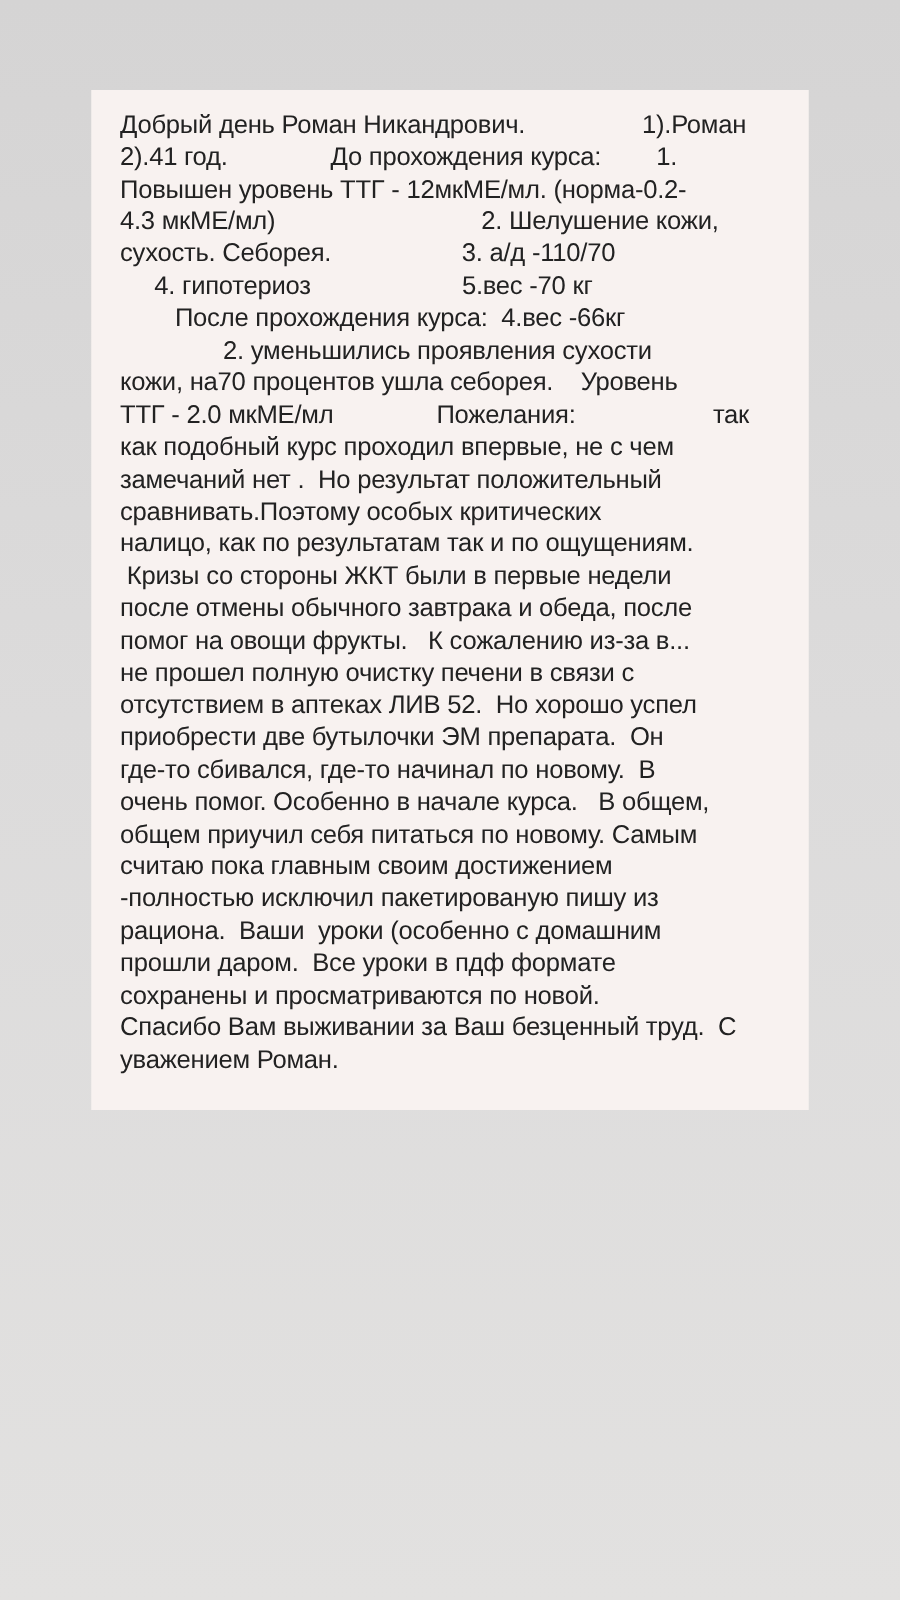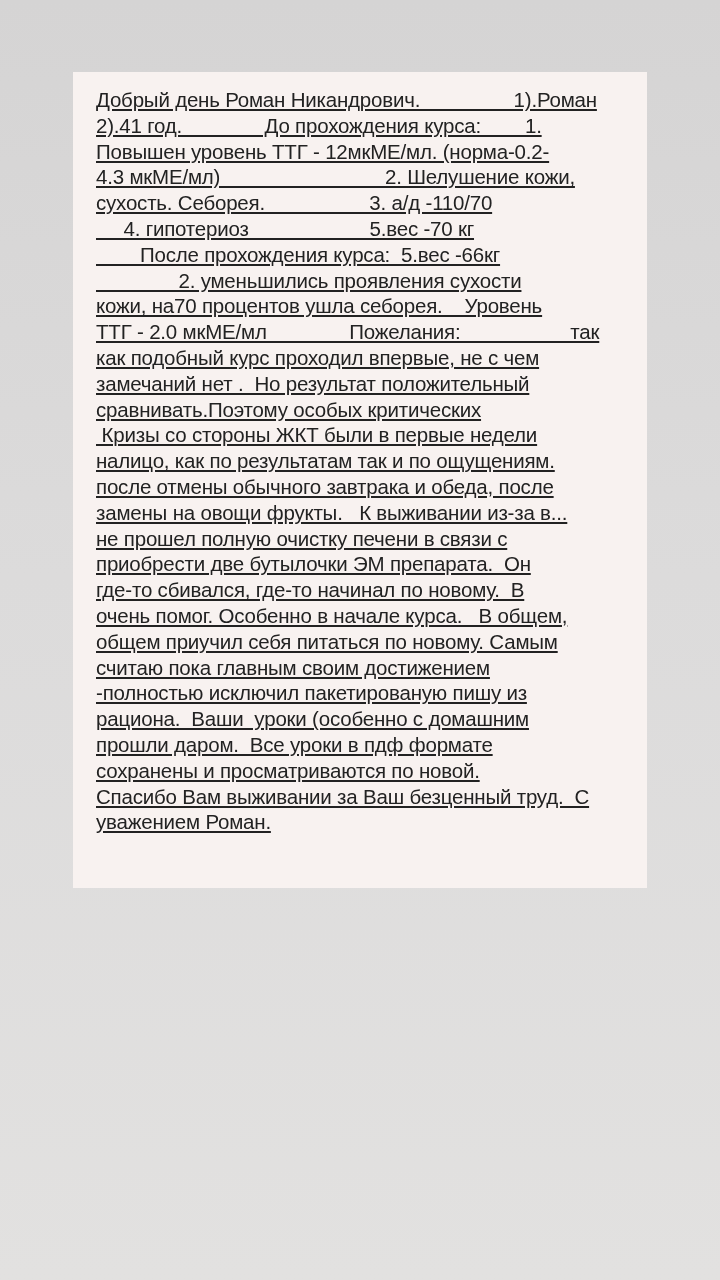--- a/index.html
+++ b/index.html
@@ -26,46 +26,46 @@
   }
   .text-block {
     width: 100%;
   }
   .line {
     white-space: pre;
     font-size: 20.5px;
     line-height: 25.8px;
     letter-spacing: -0.2px;
     color: var(--text, #222222);
-    text-decoration: underline;
   }
 </style>
 </head>
 <body style="--bg-top: #d5d4d4; --bg-bottom: #e2e1e0; --card: #f8f2f0; --text: #222222;">
 
 <div class="card">
   <div class="text-block">
       <div class="line">Добрый день Роман Никандрович.                 1).Роман</div>
       <div class="line">2).41 год.               До прохождения курса:        1.</div>
       <div class="line">Повышен уровень ТТГ - 12мкМЕ/мл. (норма-0.2-</div>
       <div class="line">4.3 мкМЕ/мл)                              2. Шелушение кожи,</div>
       <div class="line">сухость. Себорея.                   3. а/д -110/70</div>
       <div class="line">     4. гипотериоз                      5.вес -70 кг</div>
-      <div class="line">        После прохождения курса:  5.вес -66кг</div>
+      <div class="line">        После прохождения курса:  4.вес -66кг</div>
       <div class="line">               2. уменьшились проявления сухости</div>
       <div class="line">кожи, на70 процентов ушла себорея.    Уровень</div>
       <div class="line">ТТГ - 2.0 мкМЕ/мл               Пожелания:                    так</div>
       <div class="line">как подобный курс проходил впервые, не с чем</div>
       <div class="line">замечаний нет .  Но результат положительный</div>
       <div class="line">сравнивать.Поэтому особых критических</div>
+      <div class="line">налицо, как по результатам так и по ощущениям.</div>
       <div class="line"> Кризы со стороны ЖКТ были в первые недели</div>
-      <div class="line">налицо, как по результатам так и по ощущениям.</div>
       <div class="line">после отмены обычного завтрака и обеда, после</div>
-      <div class="line">замены на овощи фрукты.   К выживании из-за в...</div>
+      <div class="line">помог на овощи фрукты.   К сожалению из-за в...</div>
       <div class="line">не прошел полную очистку печени в связи с</div>
+      <div class="line">отсутствием в аптеках ЛИВ 52.  Но хорошо успел</div>
       <div class="line">приобрести две бутылочки ЭМ препарата.  Он</div>
       <div class="line">где-то сбивался, где-то начинал по новому.  В</div>
       <div class="line">очень помог. Особенно в начале курса.   В общем,</div>
       <div class="line">общем приучил себя питаться по новому. Самым</div>
       <div class="line">считаю пока главным своим достижением</div>
       <div class="line">-полностью исключил пакетированую пишу из</div>
       <div class="line">рациона.  Ваши  уроки (особенно с домашним</div>
       <div class="line">прошли даром.  Все уроки в пдф формате</div>
       <div class="line">сохранены и просматриваются по новой.</div>
       <div class="line">Спасибо Вам выживании за Ваш безценный труд.  С</div>

